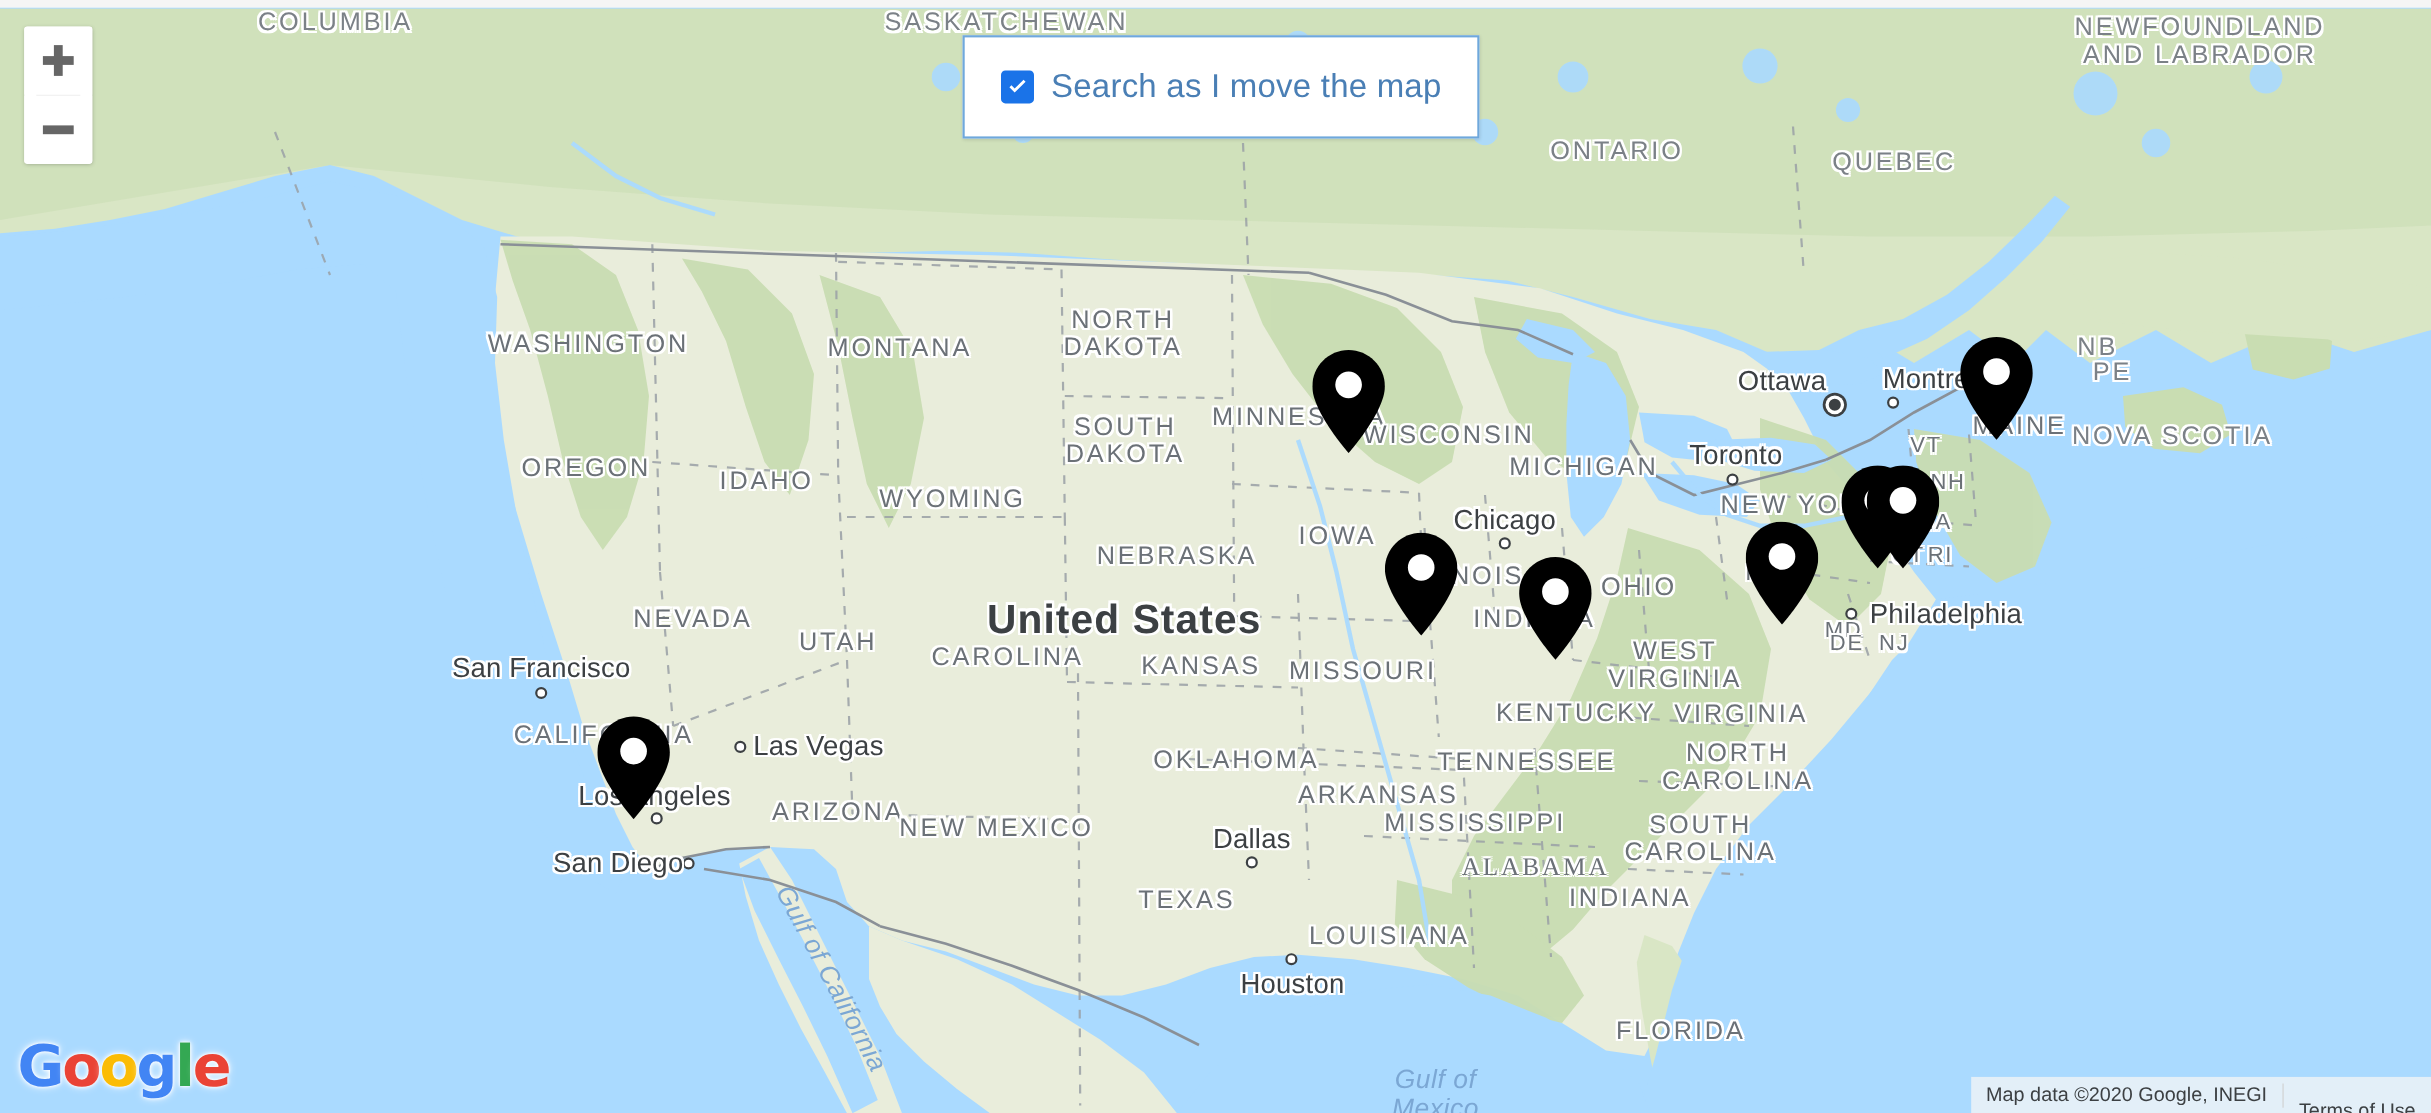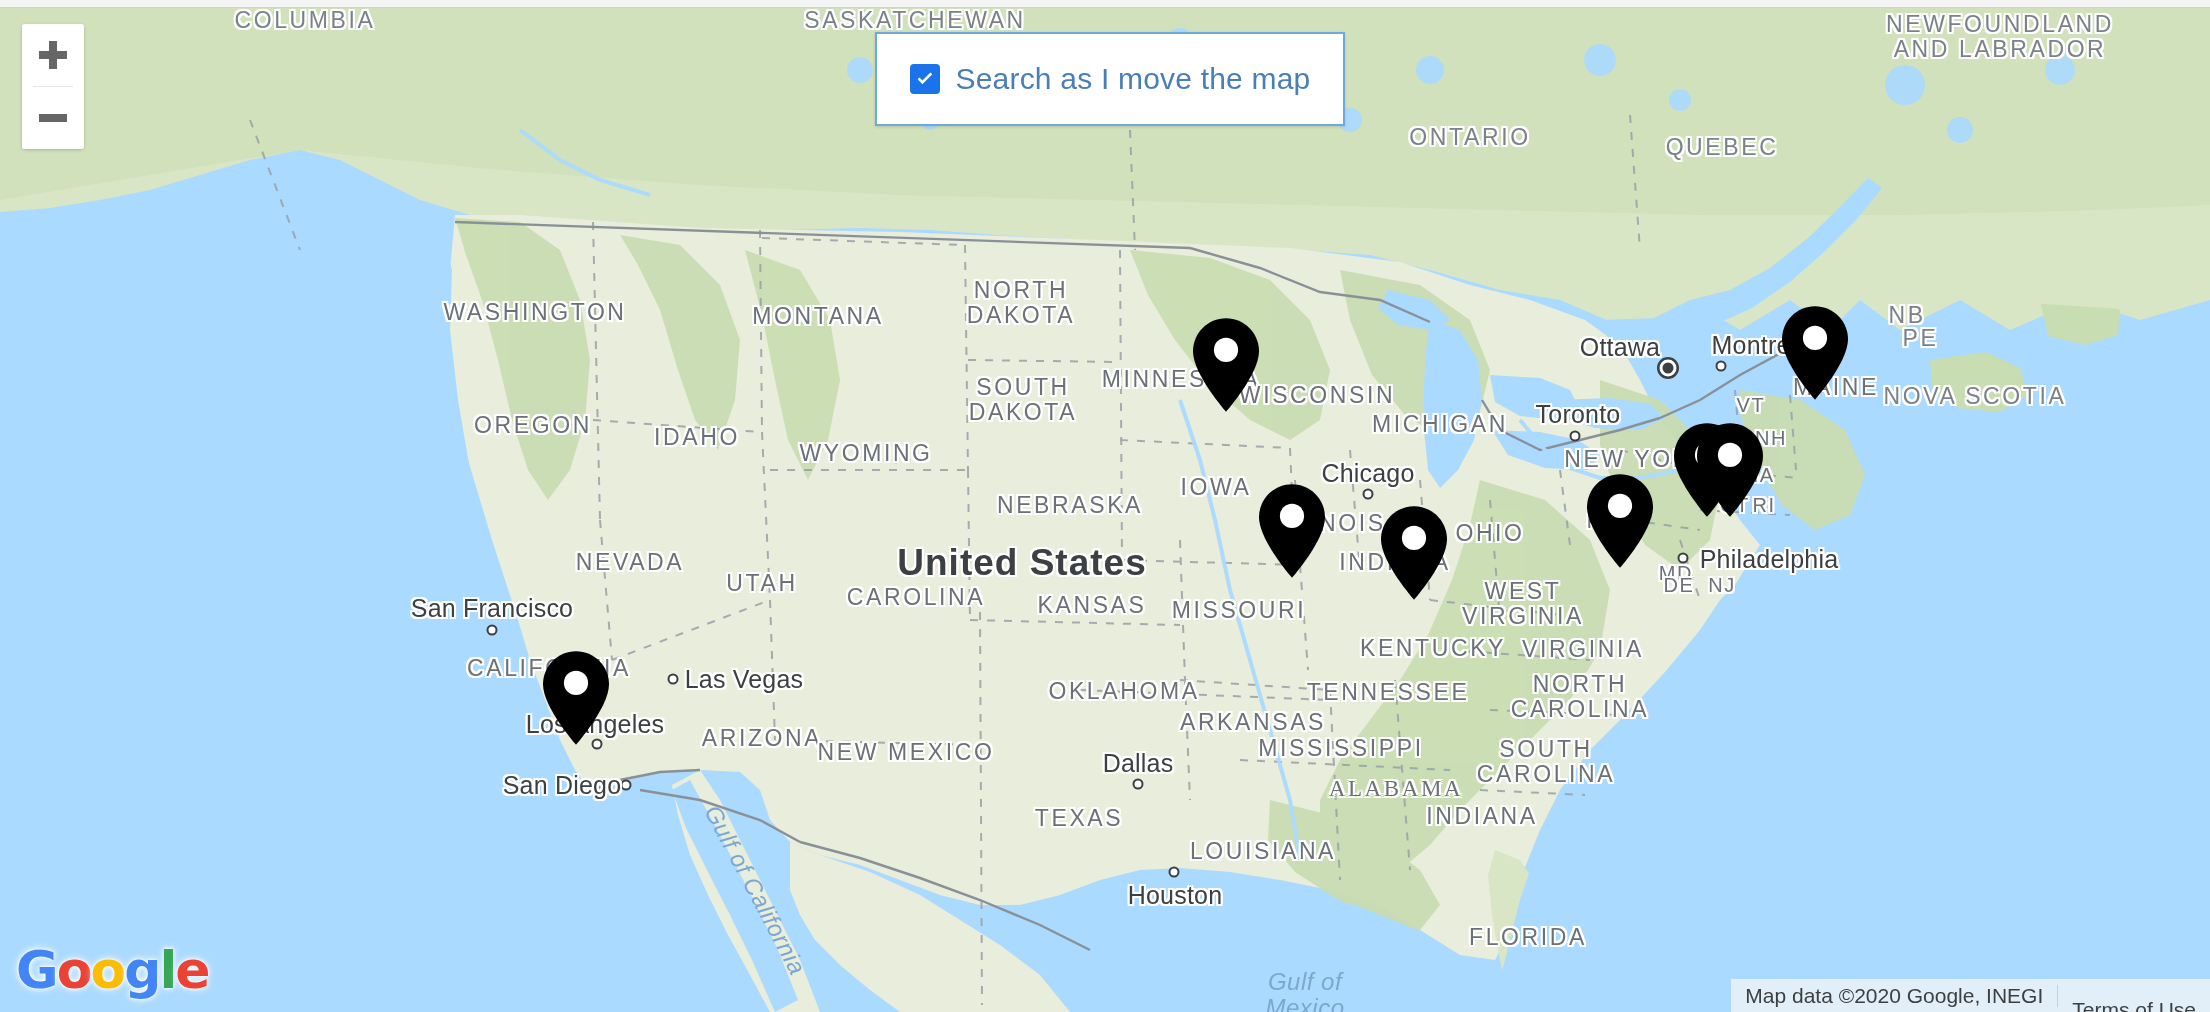--- a/index.html
+++ b/index.html
@@ -107,21 +107,21 @@
            text-shadow: 0 0 4px rgba(255,255,255,.95), 0 0 8px rgba(255,255,255,.9),
                         0 0 2px rgba(255,255,255,1);
            font-family: "DejaVu Sans", sans-serif; }
   .glogo span { display: inline-block; }
 
   
   .attrib {
     position: absolute; right: 0; bottom: 0;
     background: rgba(245,245,245,.75);
     display: flex; align-items: center; height: 33px;
-    font-size: 21px; color: #3c4043; padding: 0 14px; gap: 0;
+    font-size: 18px; color: #3c4043; padding: 0 14px; gap: 0;
   }
   .attrib .sep { width: 1px; height: 22px; background: #cfcfcf; margin: 0 14px; }
   .attrib a { color: #3c4043; text-decoration: none; cursor: pointer; margin-top: 28px; }
 
   .topstrip { position: absolute; left:0; top:0; width: 2210px; height: 7px; background: #f5f5f5; }
 </style>
 </head>
 <body>
 
 <div id="app">

